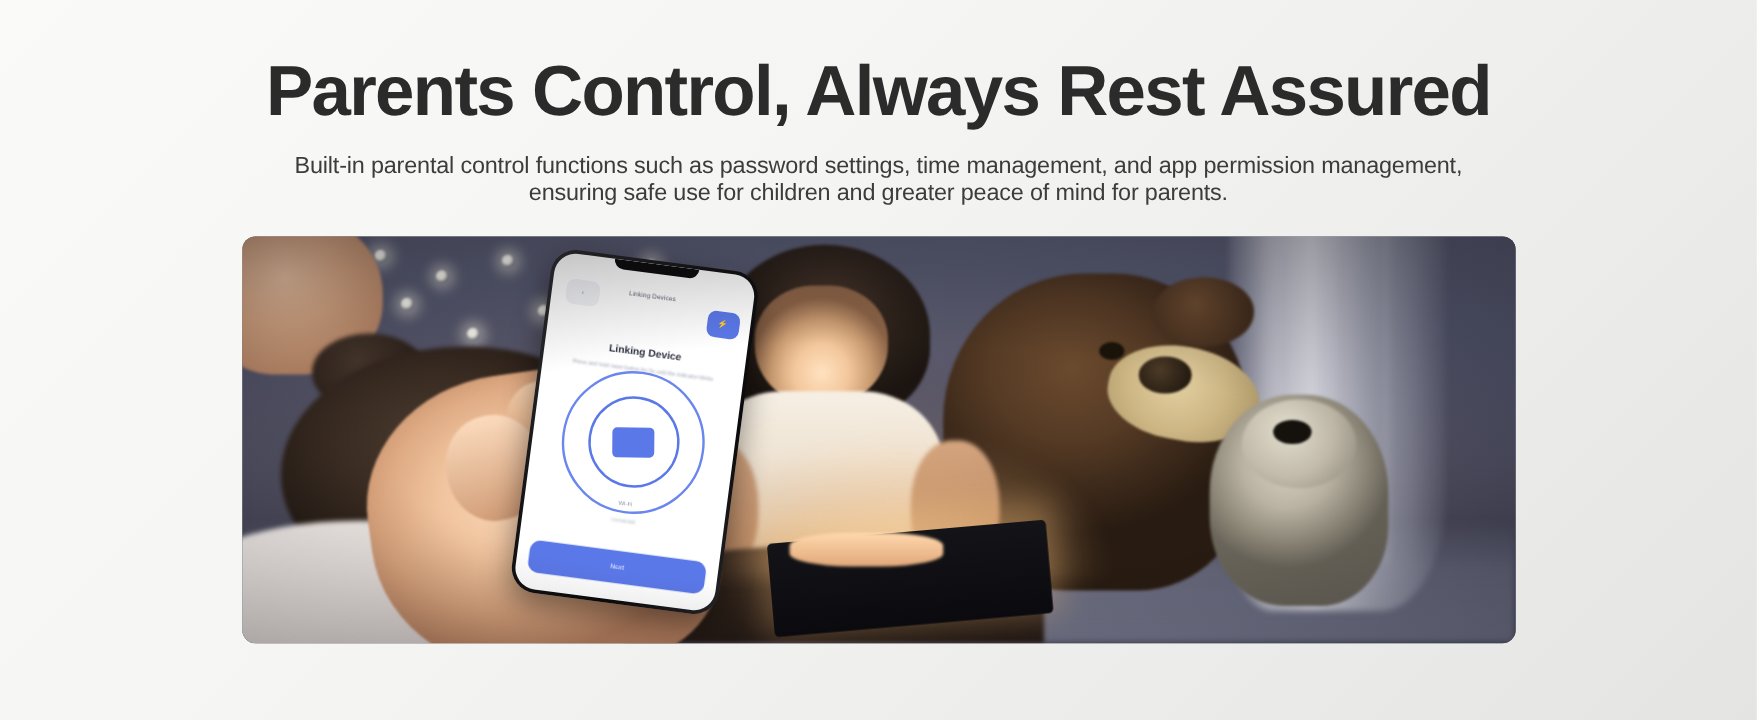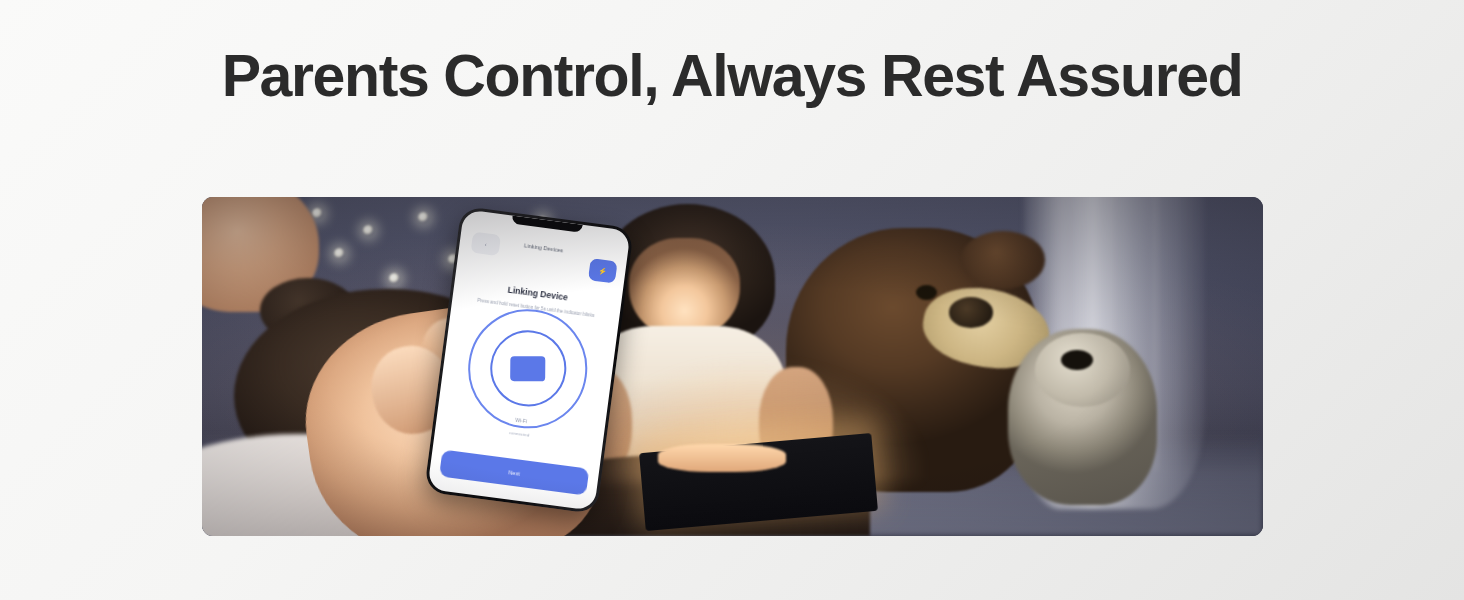--- a/index.html
+++ b/index.html
@@ -412,20 +412,24 @@
     pointer-events:none;
   }
 </style>
 </head>
 <body>
 
 <div class="page">
 
   <h1 class="headline">Parents Control, Always Rest Assured</h1>
 
+  <p class="subhead">
+    <span>Built-in parental control functions such as password settings, time management, and app permission management,</span>
+    <span>ensuring safe use for children and greater peace of mind for parents.</span>
+  </p>
 
   <div class="photo-card">
 
     <div class="scene-wall"></div>
     <div class="scene-bed"></div>
 
     <div class="curtain">
       <div class="curtain-fold" style="left:22%"></div>
       <div class="curtain-fold" style="left:48%"></div>
       <div class="curtain-fold" style="left:72%"></div>

